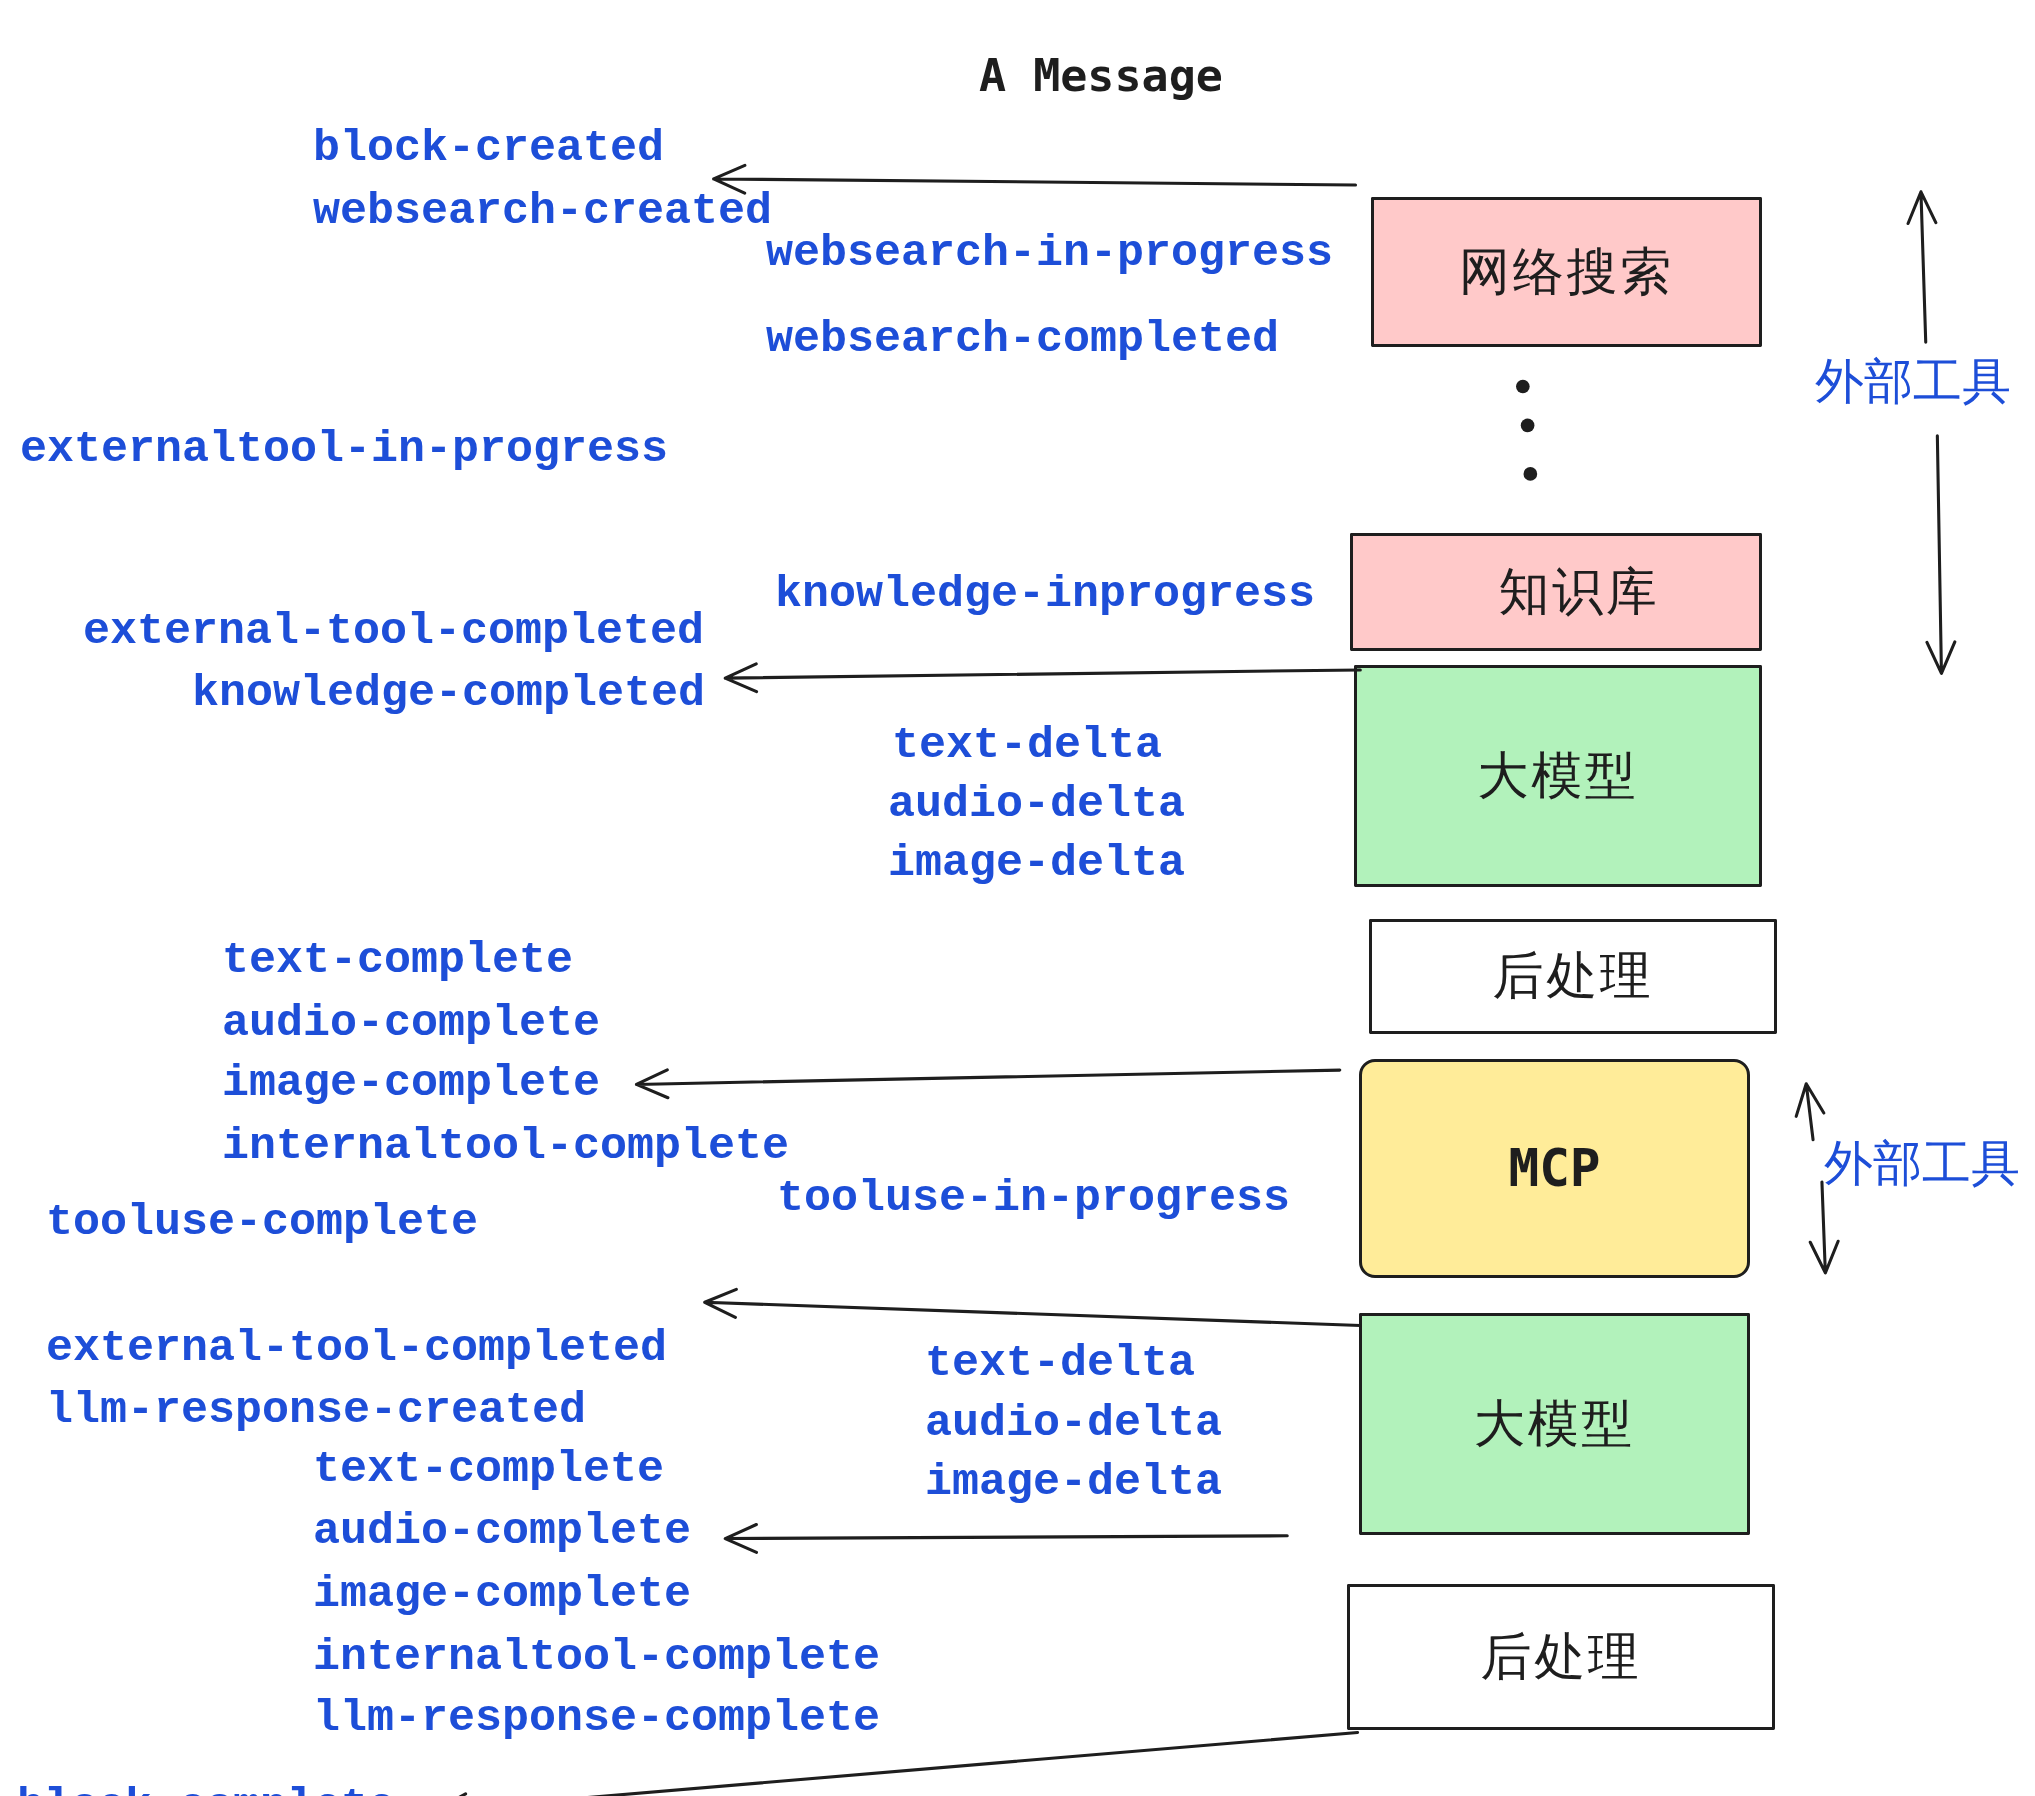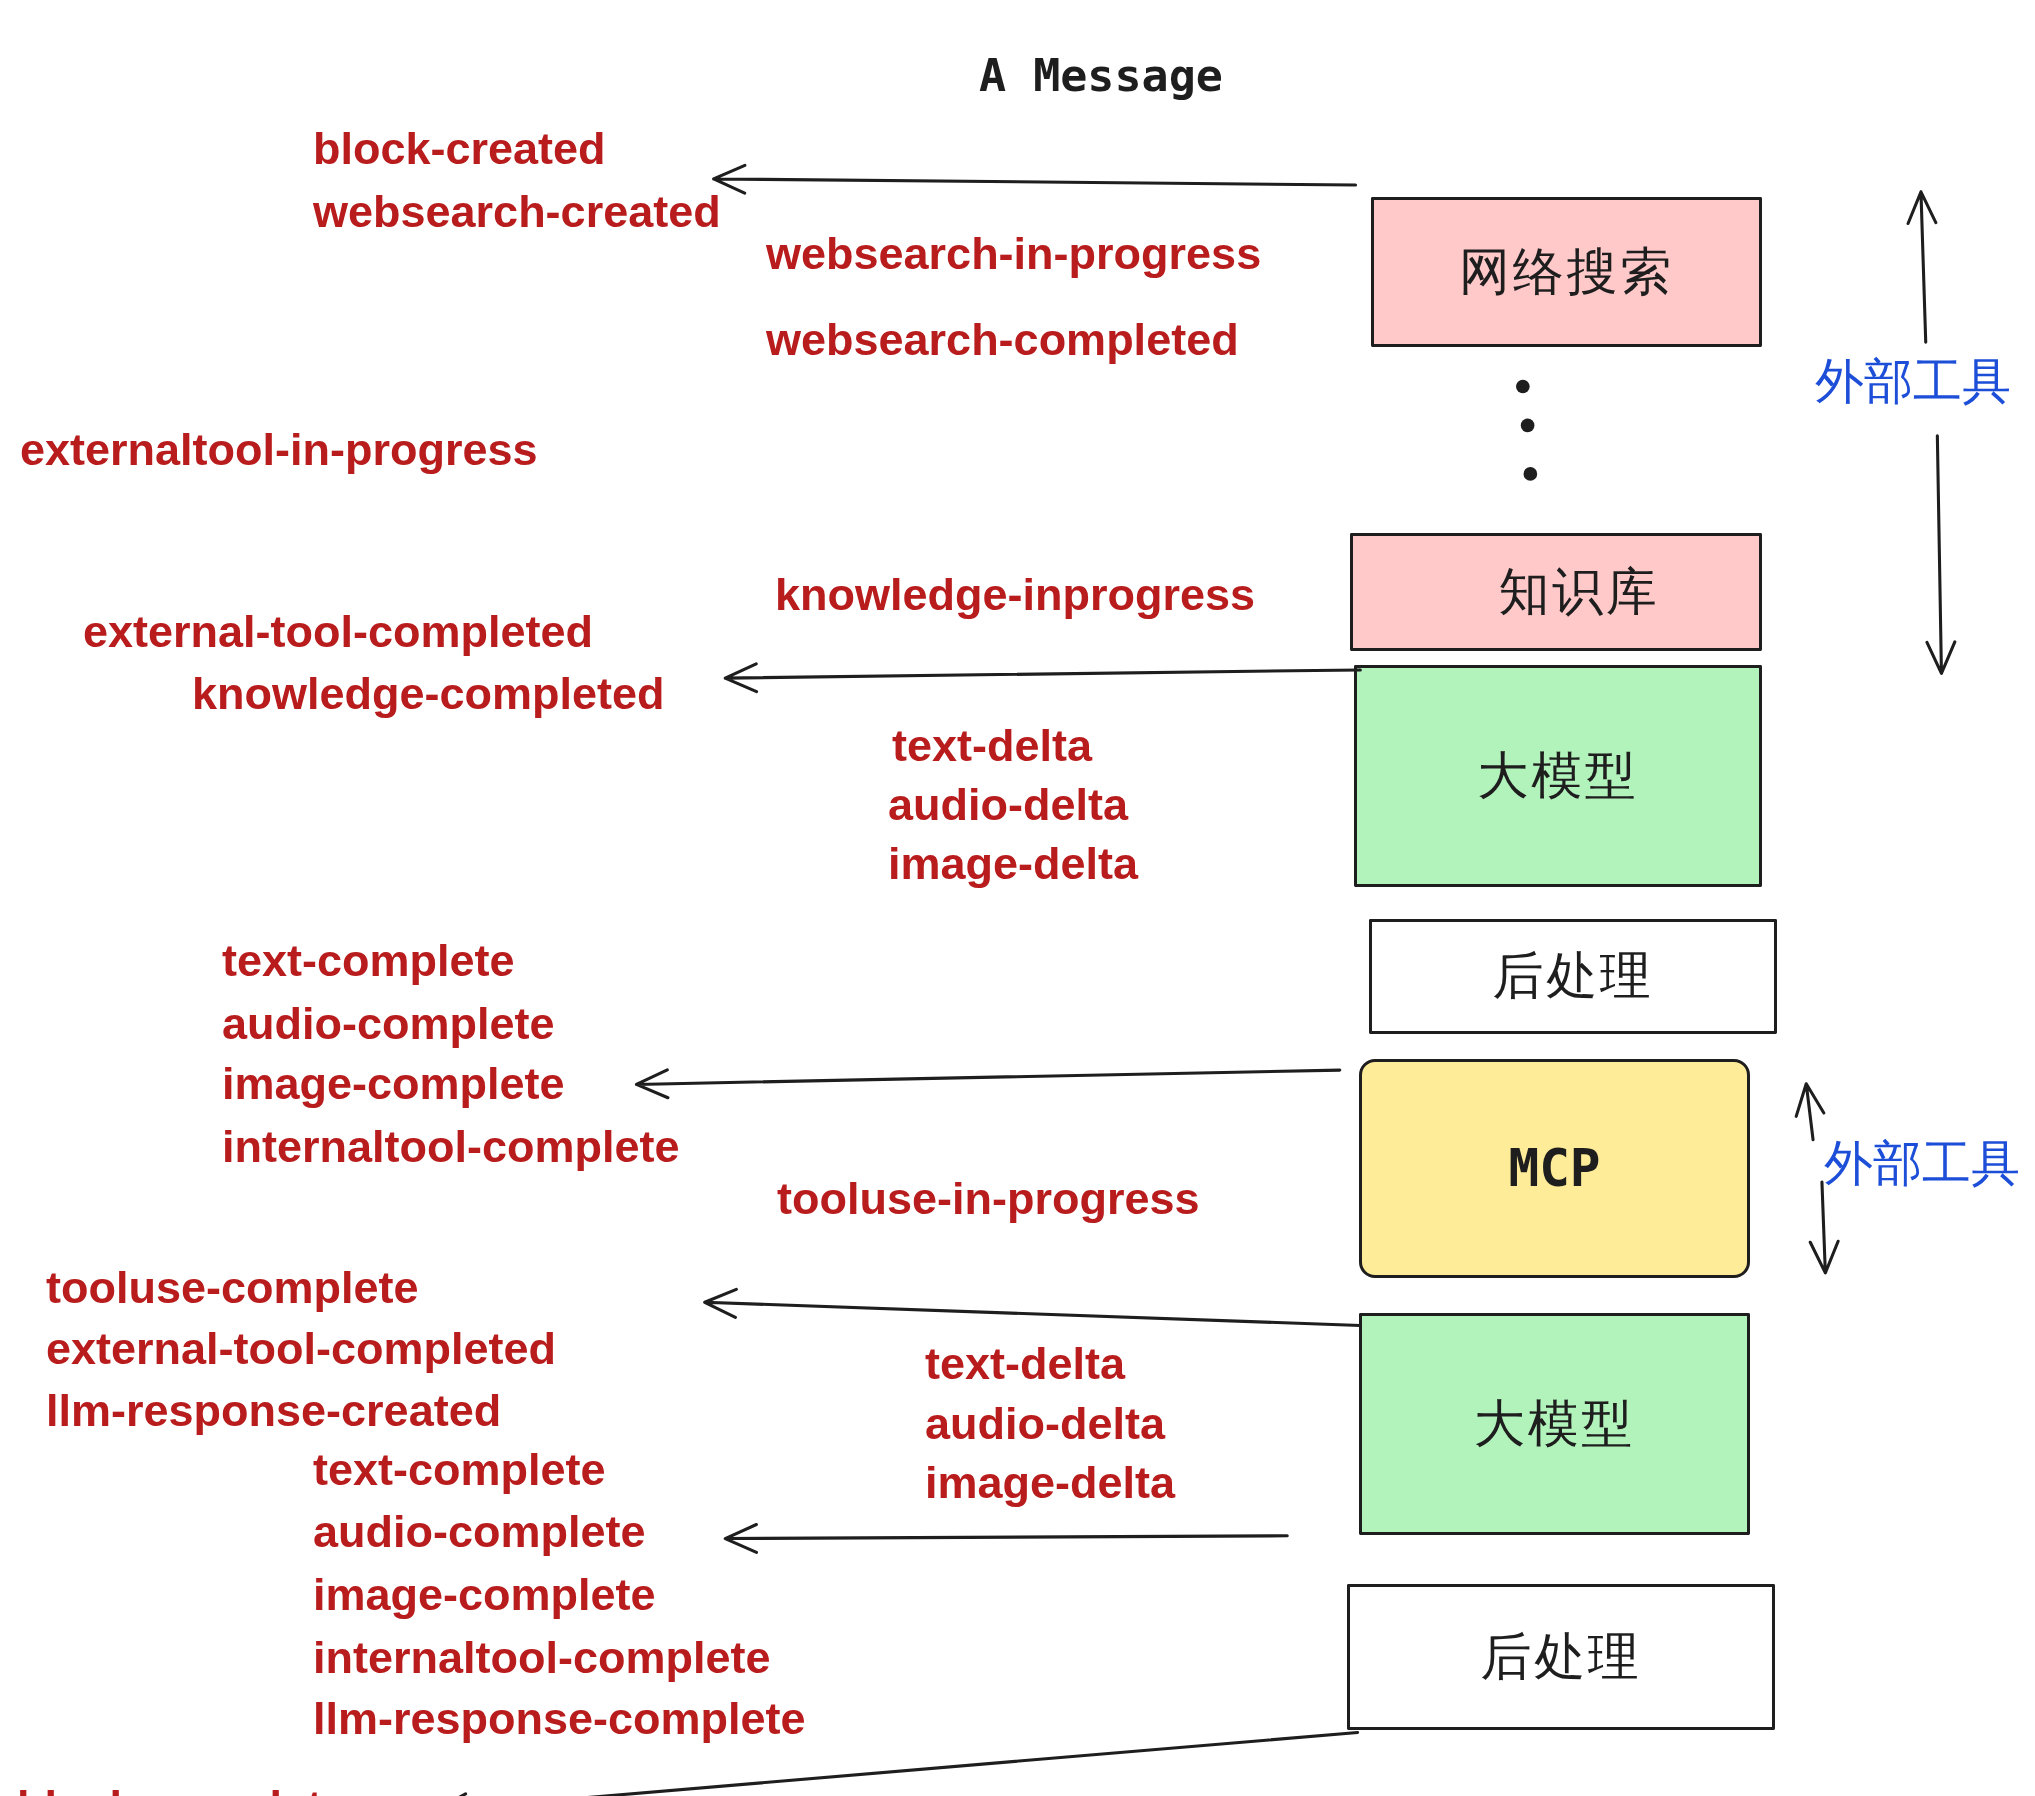--- a/index.html
+++ b/index.html
@@ -14,23 +14,23 @@
   #page-title{
     position:absolute;
     left:979px;top:24.6px;
     font-size:45px;font-weight:bold;
     color:#1e1e1e;line-height:1;
     white-space:nowrap;
   }
   .event-label{
     position:absolute;
     font-size:45px;font-weight:600;
-    color:#b91c1c;line-height:1;
+    color:#1d4ed8;line-height:1;
     white-space:nowrap;
-    font-family:Liberation Sans, sans-serif;
+    font-family:Liberation Mono, monospace;
   }
   .flow-box{
     position:absolute;
     border:3.4px solid #1e1e1e;
     box-sizing:border-box;
     display:flex;align-items:center;justify-content:center;
     border-radius:1.4px;
   }
   .flow-box .box-label{
     font-size:51px;
@@ -101,21 +101,21 @@
       <div class="event-label" style="left: 83px; top: 581px;">external-tool-completed</div>
       <div class="event-label" style="left: 192px; top: 643px;">knowledge-completed</div>
       <div class="event-label" style="left: 892px; top: 695px;">text-delta</div>
       <div class="event-label" style="left: 888px; top: 754px;">audio-delta</div>
       <div class="event-label" style="left: 888px; top: 813px;">image-delta</div>
       <div class="event-label" style="left: 222px; top: 910px;">text-complete</div>
       <div class="event-label" style="left: 222px; top: 973px;">audio-complete</div>
       <div class="event-label" style="left: 222px; top: 1033px;">image-complete</div>
       <div class="event-label" style="left: 222px; top: 1096px;">internaltool-complete</div>
       <div class="event-label" style="left: 777px; top: 1148px;">tooluse-in-progress</div>
-      <div class="event-label" style="left: 46px; top: 1237px;">tooluse-complete</div>
+      <div class="event-label" style="left: 46px; top: 1172px;">tooluse-complete</div>
       <div class="event-label" style="left: 46px; top: 1298px;">external-tool-completed</div>
       <div class="event-label" style="left: 46px; top: 1360px;">llm-response-created</div>
       <div class="event-label" style="left: 925px; top: 1313px;">text-delta</div>
       <div class="event-label" style="left: 925px; top: 1373px;">audio-delta</div>
       <div class="event-label" style="left: 925px; top: 1432px;">image-delta</div>
       <div class="event-label" style="left: 313px; top: 1419px;">text-complete</div>
       <div class="event-label" style="left: 313px; top: 1481px;">audio-complete</div>
       <div class="event-label" style="left: 313px; top: 1544px;">image-complete</div>
       <div class="event-label" style="left: 313px; top: 1607px;">internaltool-complete</div>
       <div class="event-label" style="left: 313px; top: 1668px;">llm-response-complete</div>

